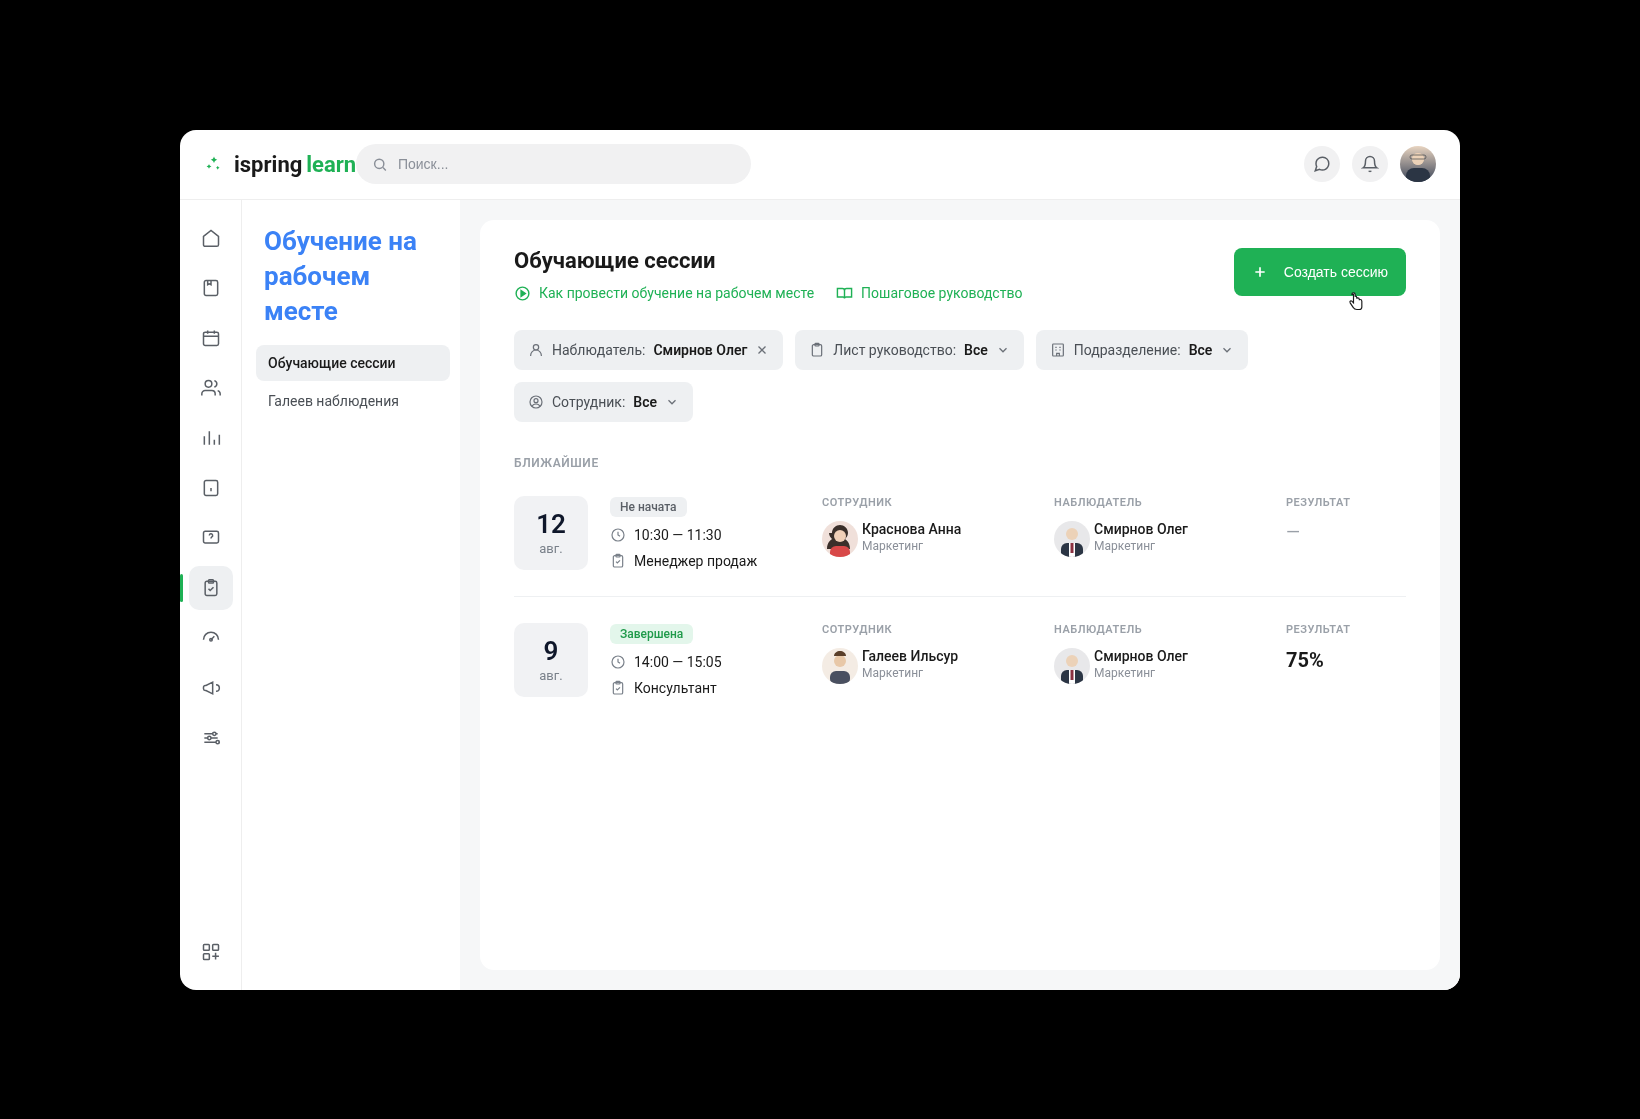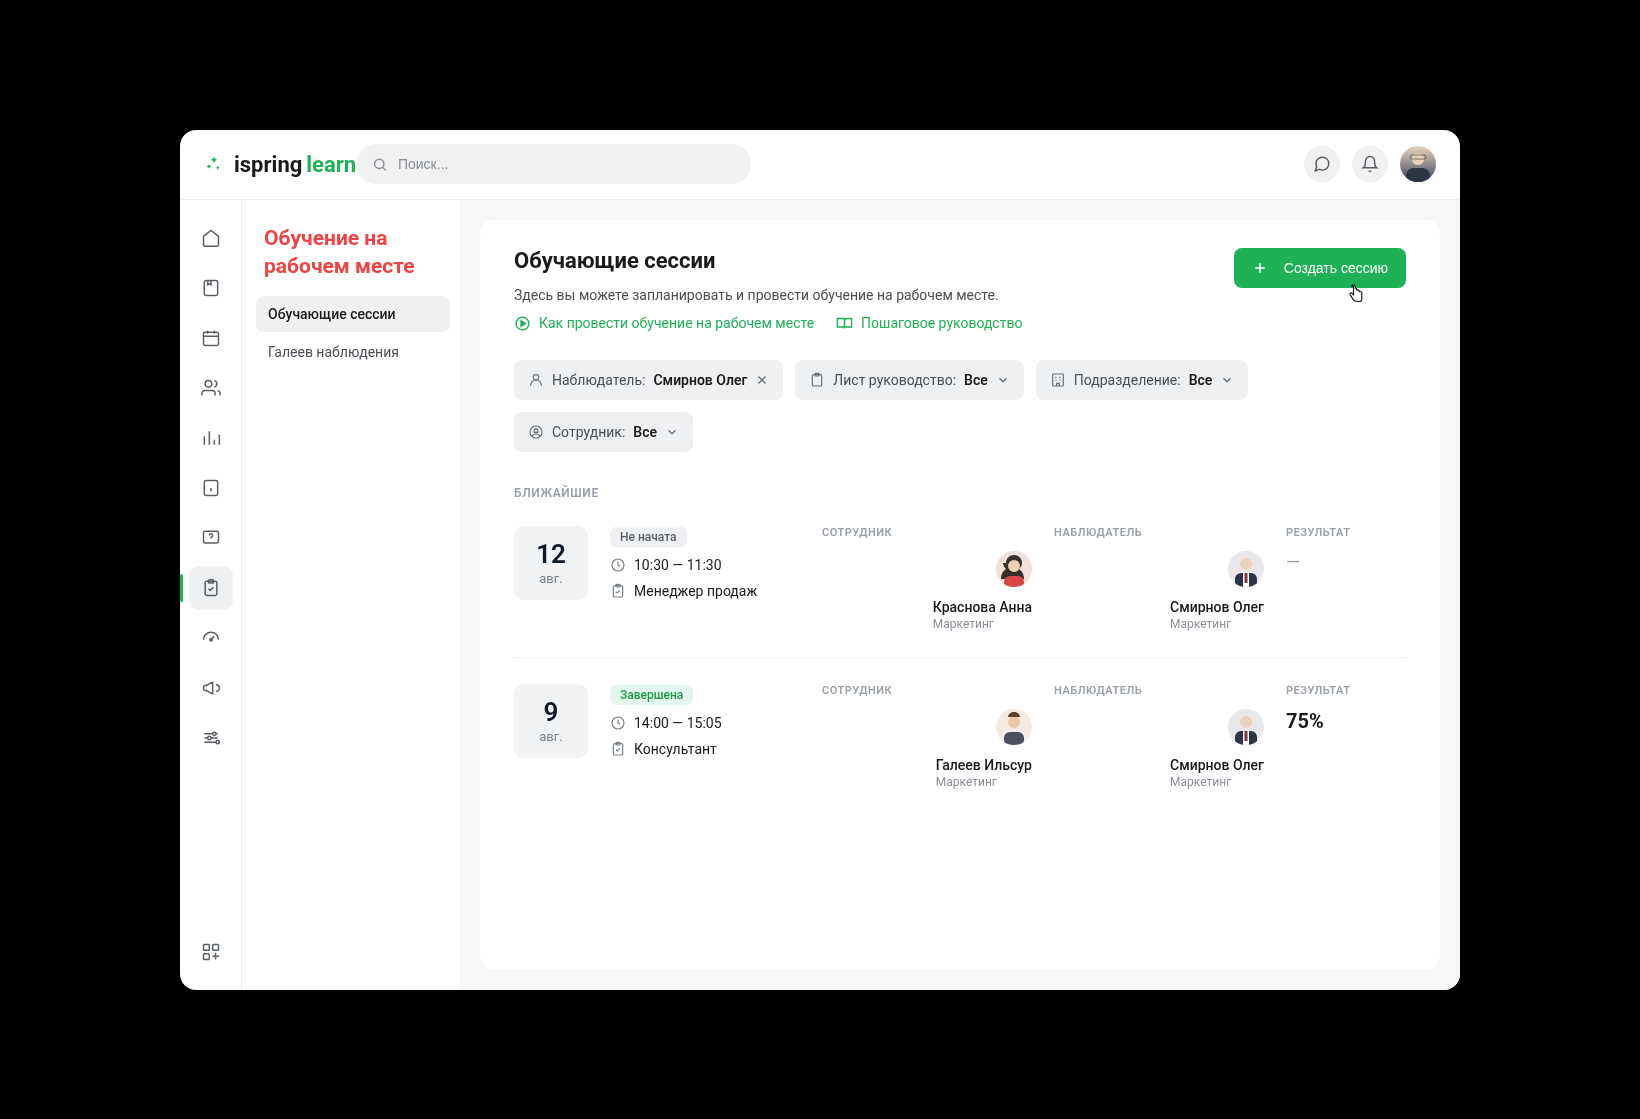--- a/index.html
+++ b/index.html
@@ -73,42 +73,42 @@
     .rail-item.active::before {
       content: ""; position: absolute; left: -9px; top: 8px; bottom: 8px;
       width: 3px; background: #1fb155; border-radius: 2px;
     }
     .rail-spacer { flex: 1; }
     .side-panel {
       width: 218px; border-right: 0px solid #eee;
       padding: 20px 10px 20px 14px;
     }
     .panel-title {
-      font-size: 21px; font-weight: 700; color: #ef4444;
+      font-size: 26px; font-weight: 700; color: #3b82f6;
       line-height: 1.35; padding: 4px 8px 16px;
     }
     .panel-menu { display: flex; flex-direction: column; gap: 2px; }
     .panel-menu-item {
       padding: 10px 12px; border-radius: 8px; font-size: 14px;
       color: #4a4f55; cursor: pointer;
     }
     .panel-menu-item.active { background: #eef0f2; color: #1a1a1a; font-weight: 500;}
     .main-area { flex: 1; background: #f6f7f8; padding: 20px; overflow: auto; }
     .card {
       background: #fff; border-radius: 14px; padding: 28px 34px;
       min-height: 100%;
     }
     .card-header { display: flex; align-items: flex-start; justify-content: space-between;}
     .card-title { font-size: 22px; font-weight: 700; color: #1a1a1a; }
     .card-subtitle { font-size: 14px; color: #4a4f55; margin-top: 14px; }
     .card-links { display: flex; gap: 22px; margin-top: 12px; }
     .card-link { display: inline-flex; align-items: center; gap: 8px; color: #1fb155; font-size: 14px; cursor: pointer;}
     .primary-btn {
       background: #1fb155; color: #fff; border: 0; border-radius: 8px;
-      padding: 0 18px; height: 40px; font-size: 14px; font-weight: 500;
+      padding: 0 18px; height: 48px; font-size: 14px; font-weight: 500;
       display: inline-flex; align-items: center; gap: 16px; cursor: pointer;
       position: relative;
     }
     .cursor-hand {
       position: absolute; bottom: -20px; right: 40px;
       color: #1a1a1a;
     }
     .filters { display: flex; flex-wrap: wrap; gap: 12px; margin-top: 28px; }
     .filter-chip {
       background: #eef0f2; border-radius: 8px; padding: 0 14px; height: 40px;
@@ -140,21 +140,21 @@
     }
     .status-grey { background: #eef0f2; color: #5a5f66; text-align: right; }
     .status-green { background: #e3f6eb; color: #1f9a4a; }
     .info-line { display: flex; align-items: center; gap: 8px; font-size: 14px; color: #1a1a1a; margin-top: 10px;}
     .info-line svg { color: #7a818a; flex-shrink: 0;}
     .col { flex: 1; min-width: 0;}
     .col-label {
       font-size: 11px; font-weight: 600; letter-spacing: 0.5px;
       color: #9aa0a8; text-transform: uppercase;
     }
-    .person { display: flex; align-items: flex-end; gap: 12px; margin-top: 12px; flex-direction: column; }
+    .person { display: flex; align-items: flex-start; gap: 4px; margin-top: 12px; }
     .avatar {
       width: 36px; height: 36px; border-radius: 50%;
       display: inline-flex; align-items: flex-end; justify-content: center;
       overflow: hidden; flex-shrink: 0;
     }
     .person-name { font-size: 14px; color: #1a1a1a; font-weight: 500;}
     .person-dept { font-size: 12px; color: #8a8f98; margin-top: 2px;}
     .result-col { width: 120px; text-align: left; }
     .result-val { font-size: 20px; font-weight: 700; color: #1a1a1a; margin-top: 12px;}
     .result-dash { font-size: 18px; color: #9aa0a8; margin-top: 12px; }
@@ -295,21 +295,20 @@
         <div class="panel-menu-item">Галеев наблюдения</div>
       </div>
     </div>
 
     <div class="main-area">
       <div class="card">
 
         <div class="card-header">
           <div>
             <div class="card-title">Обучающие сессии</div>
-            <div class="card-subtitle">Здесь вы можете запланировать и провести обучение на рабочем месте.</div>
             <div class="card-links">
               <span class="card-link">
                 <svg width="17" height="17" viewBox="0 0 24 24" fill="none" stroke="currentColor" stroke-width="2">
                     <circle cx="12" cy="12" r="9"></circle>
                     <path d="m10 8 6 4-6 4z" fill="currentColor"></path>
                   </svg>
                 <span>Как провести обучение на рабочем месте</span>
               </span>
               <span class="card-link">
                 <svg width="17" height="17" viewBox="0 0 24 24" fill="none" stroke="currentColor" stroke-width="2">

